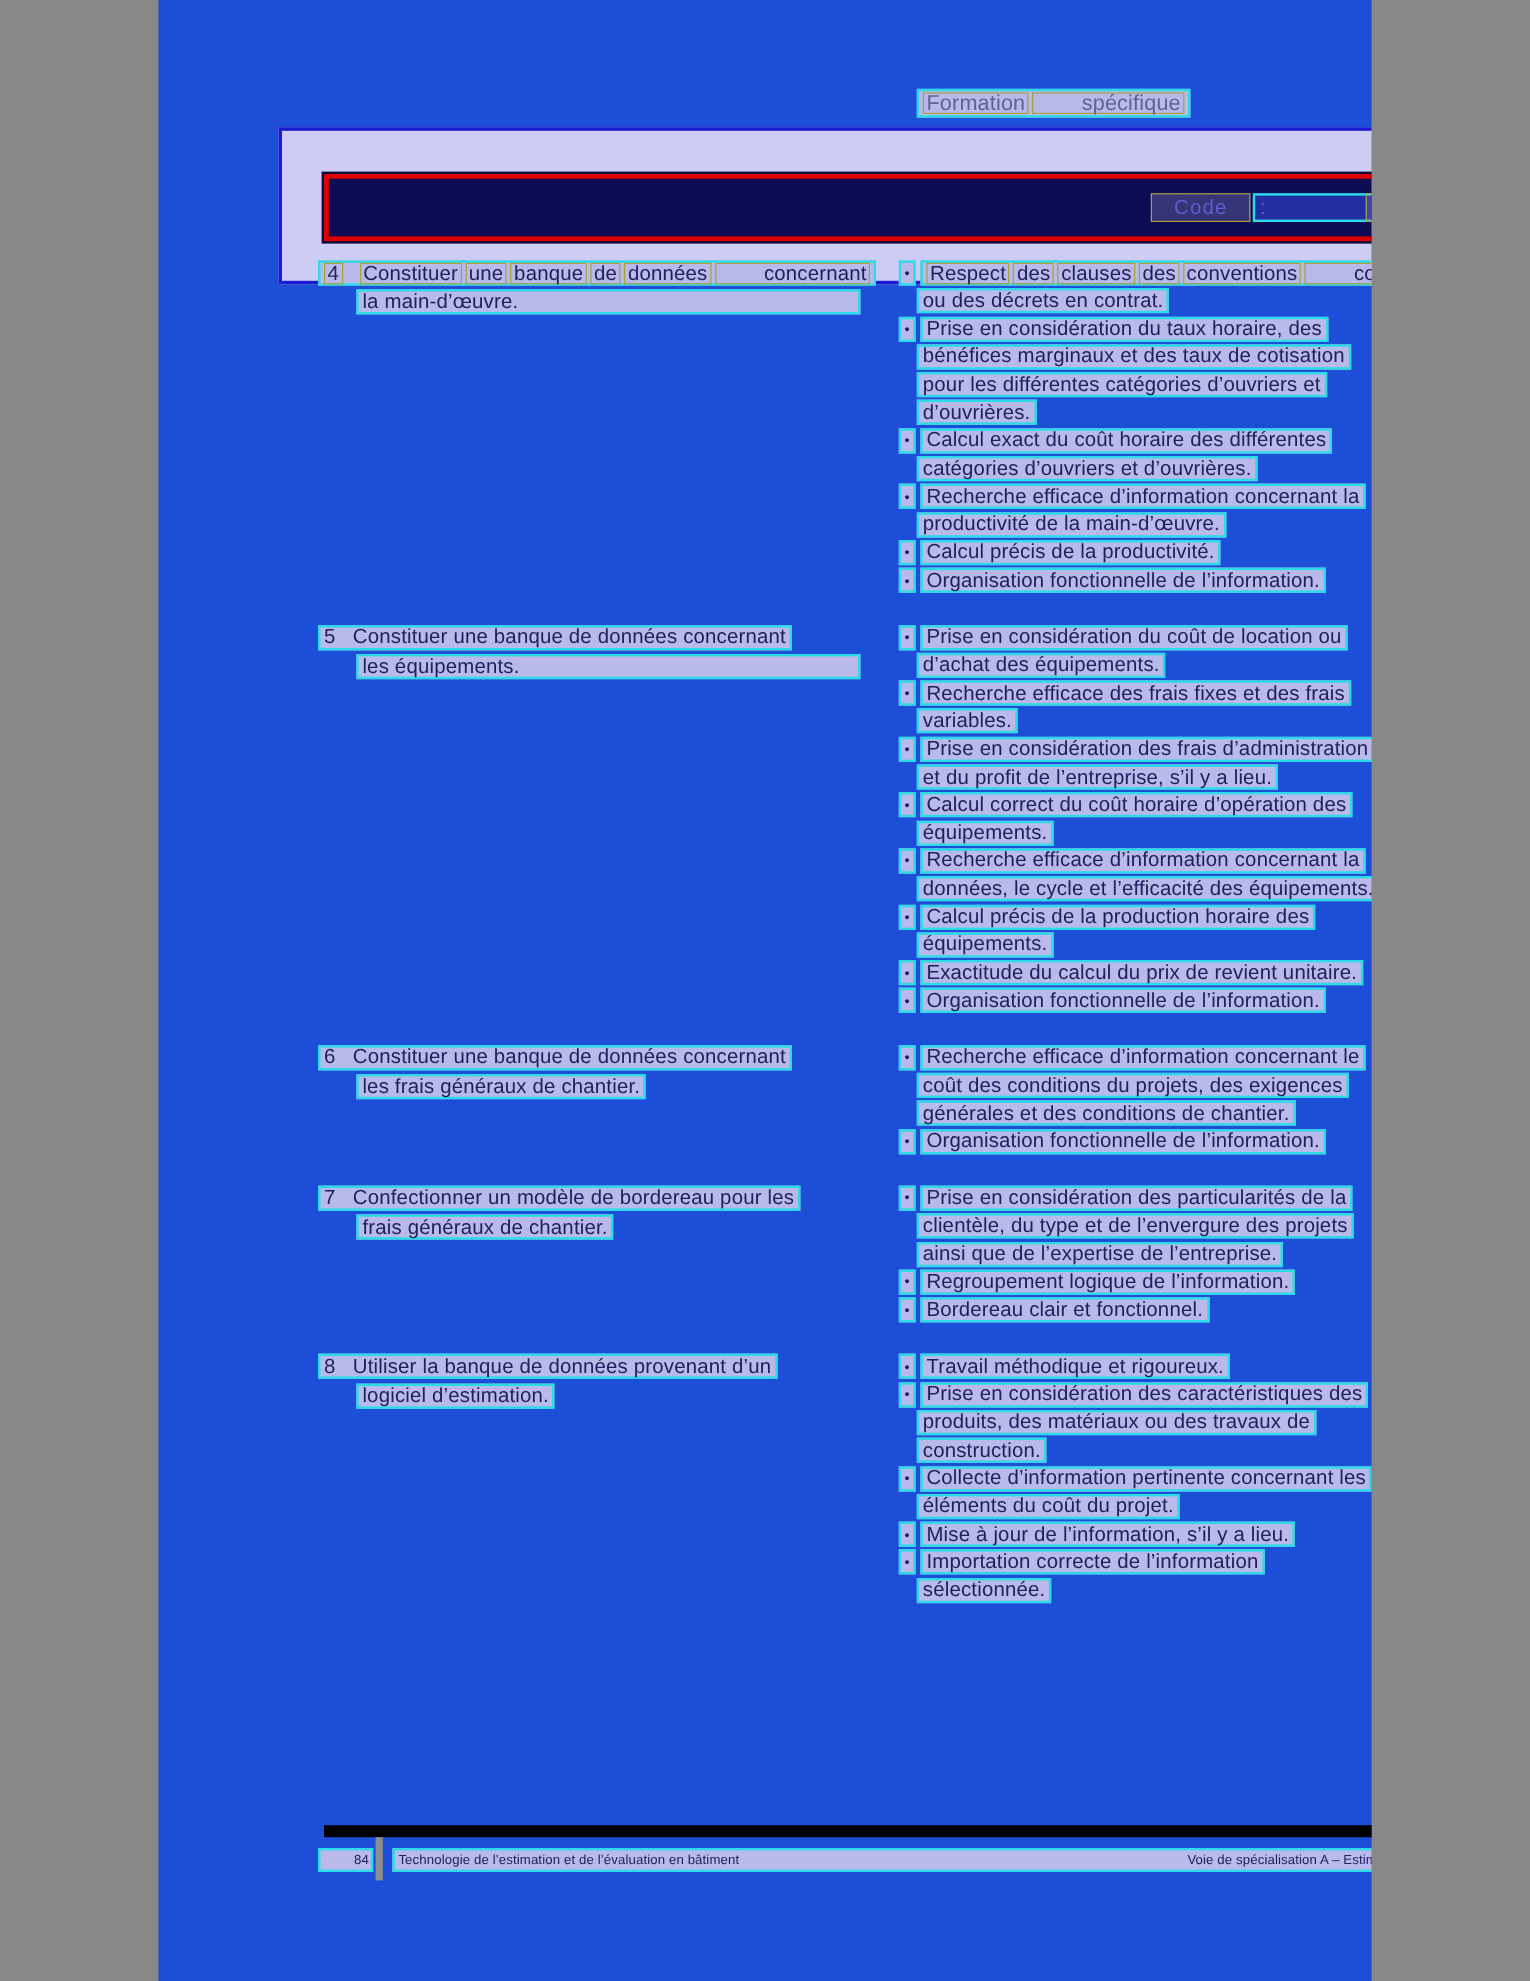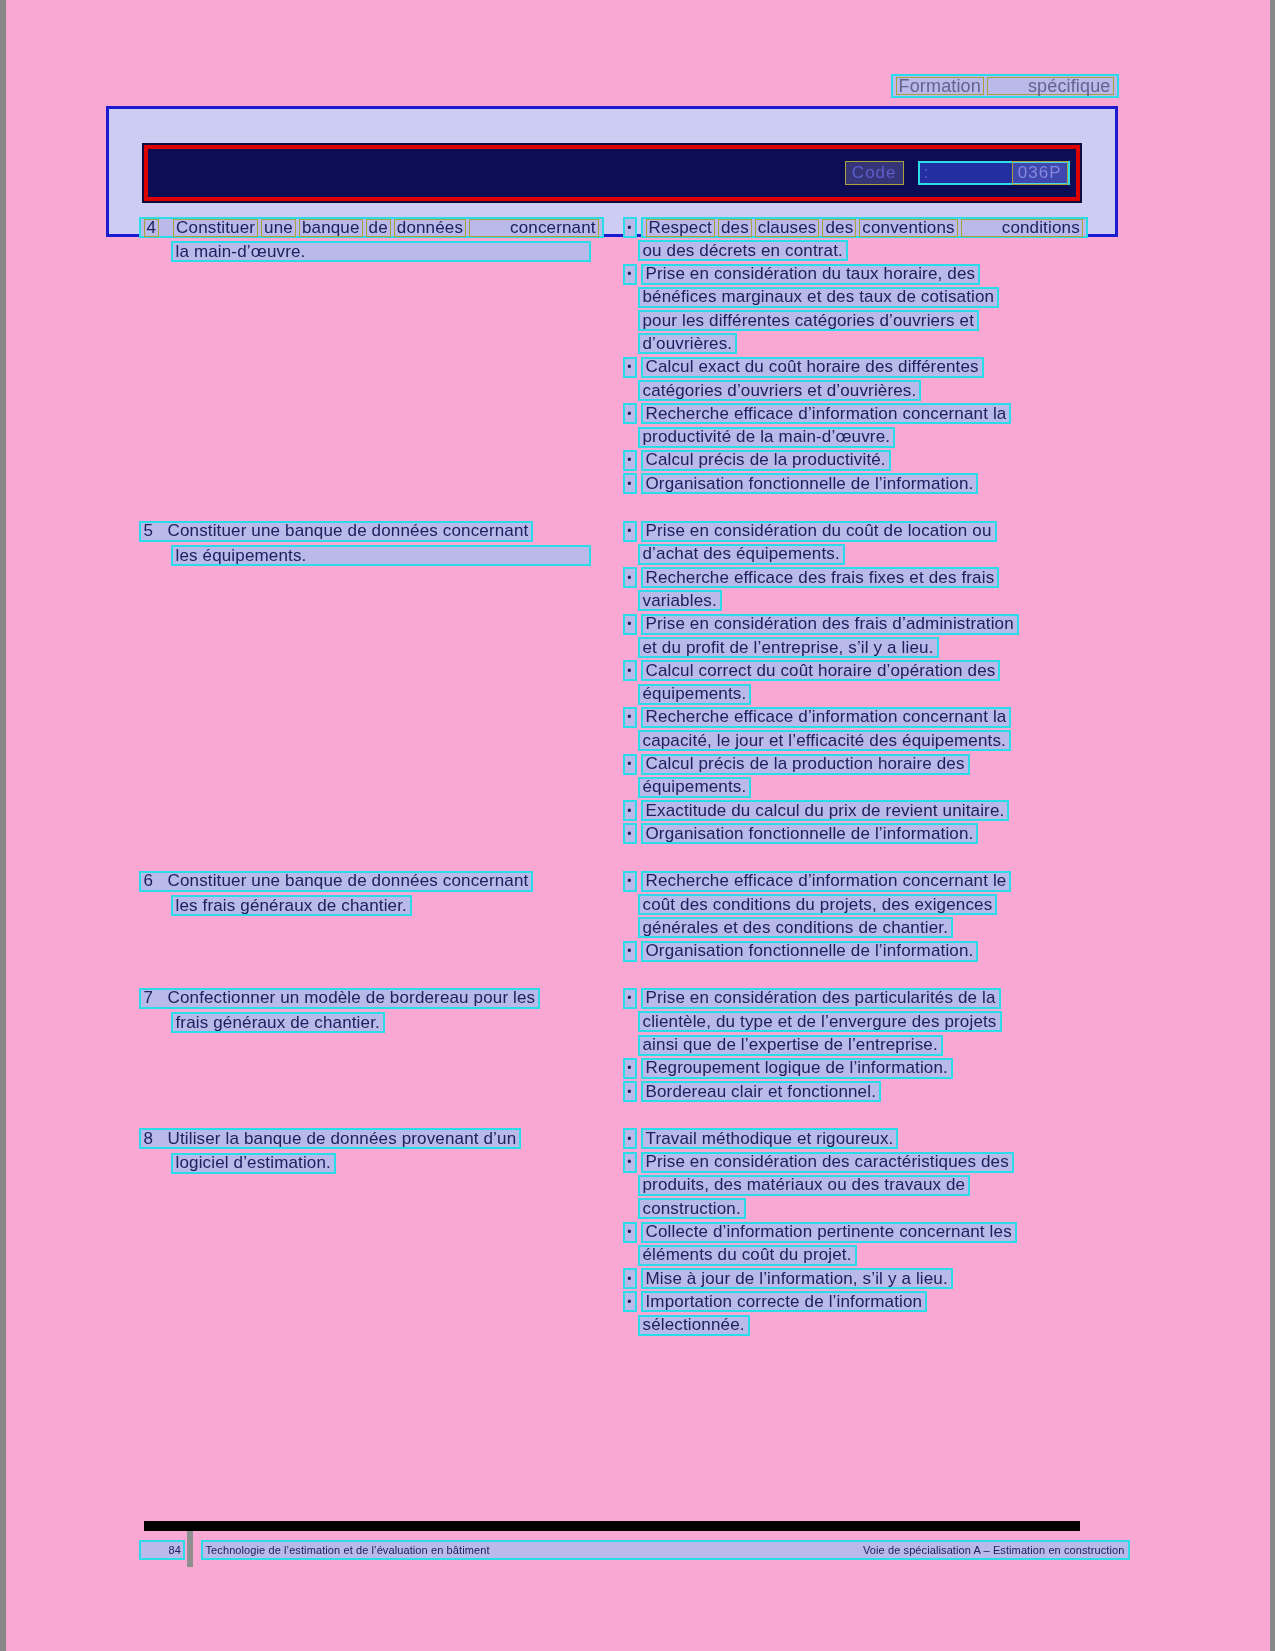--- a/index.html
+++ b/index.html
@@ -10,21 +10,21 @@
     --panel-bg:#cdcdf4;
     --panel-border:#1b1bcf;
     --banner-bg:#0d0d55;
     --banner-border:#dd0000;
     --code-text:#5c5ed0;
     --code-field:#232fa0;
     --footer-bar:#000000;
   }
   html,body{margin:0;padding:0;background:#888;}
   .page{
-    position:relative;width:1264px;height:1651px;background:#f9a8d4;margin:0 auto;
+    position:relative;width:1011px;height:1651px;background:#1d4ed8;margin:0 auto;
     font-family:"Liberation Sans",sans-serif;color:var(--text);overflow:hidden;
     letter-spacing:0.15px;
   }
   
   .hl{
     display:inline-flex;align-items:center;height:21px;
     background:var(--hl-bg);border:2px solid var(--hl-border);
     padding:0 3px;box-sizing:border-box;font-size:17px;white-space:nowrap;
   }
   .w{
@@ -44,21 +44,21 @@
     position:absolute;left:35px;top:36px;width:936px;height:56px;
     background:var(--banner-bg);border:4px solid var(--banner-border);
     box-sizing:border-box;box-shadow:0 0 0 2px #0c0c40;
   }
   .code-row{
     position:absolute;right:6px;top:50%;transform:translateY(-50%);
     display:flex;align-items:center;color:var(--code-text);font-size:17px;
   }
   .code-label{
     display:inline-block;border:1px solid var(--word-border);
-    background:rgba(189,189,238,0.22);padding:1px 6px;margin-right:14px;letter-spacing:1px;
+    background:rgba(189,189,238,0.22);padding:1px 18px;margin-right:2px;letter-spacing:1px;
   }
   .code-field{
     display:inline-flex;align-items:center;justify-content:space-between;
     width:152px;height:24px;background:var(--code-field);
     border:2px solid var(--hl-border);box-sizing:border-box;padding-left:4px;
   }
   .code-value{
     display:inline-block;border:1px solid var(--word-border);
     background:rgba(189,189,238,0.18);padding:1px 5px;color:#8787e0;letter-spacing:1px;
   }
@@ -214,21 +214,21 @@
             <span class="hl">Calcul correct du coût horaire d’opération des</span>
           </div>
           <div class="line indent-right">
             <span class="hl">équipements.</span>
           </div>
           <div class="line">
             <span class="hl blt">•</span>
             <span class="hl">Recherche efficace d’information concernant la</span>
           </div>
           <div class="line indent-right">
-            <span class="hl">capacité, le jour et l’efficacité des équipements.</span>
+            <span class="hl">données, le cycle et l’efficacité des équipements.</span>
           </div>
           <div class="line">
             <span class="hl blt">•</span>
             <span class="hl">Calcul précis de la production horaire des</span>
           </div>
           <div class="line indent-right">
             <span class="hl">équipements.</span>
           </div>
           <div class="line">
             <span class="hl blt">•</span>

